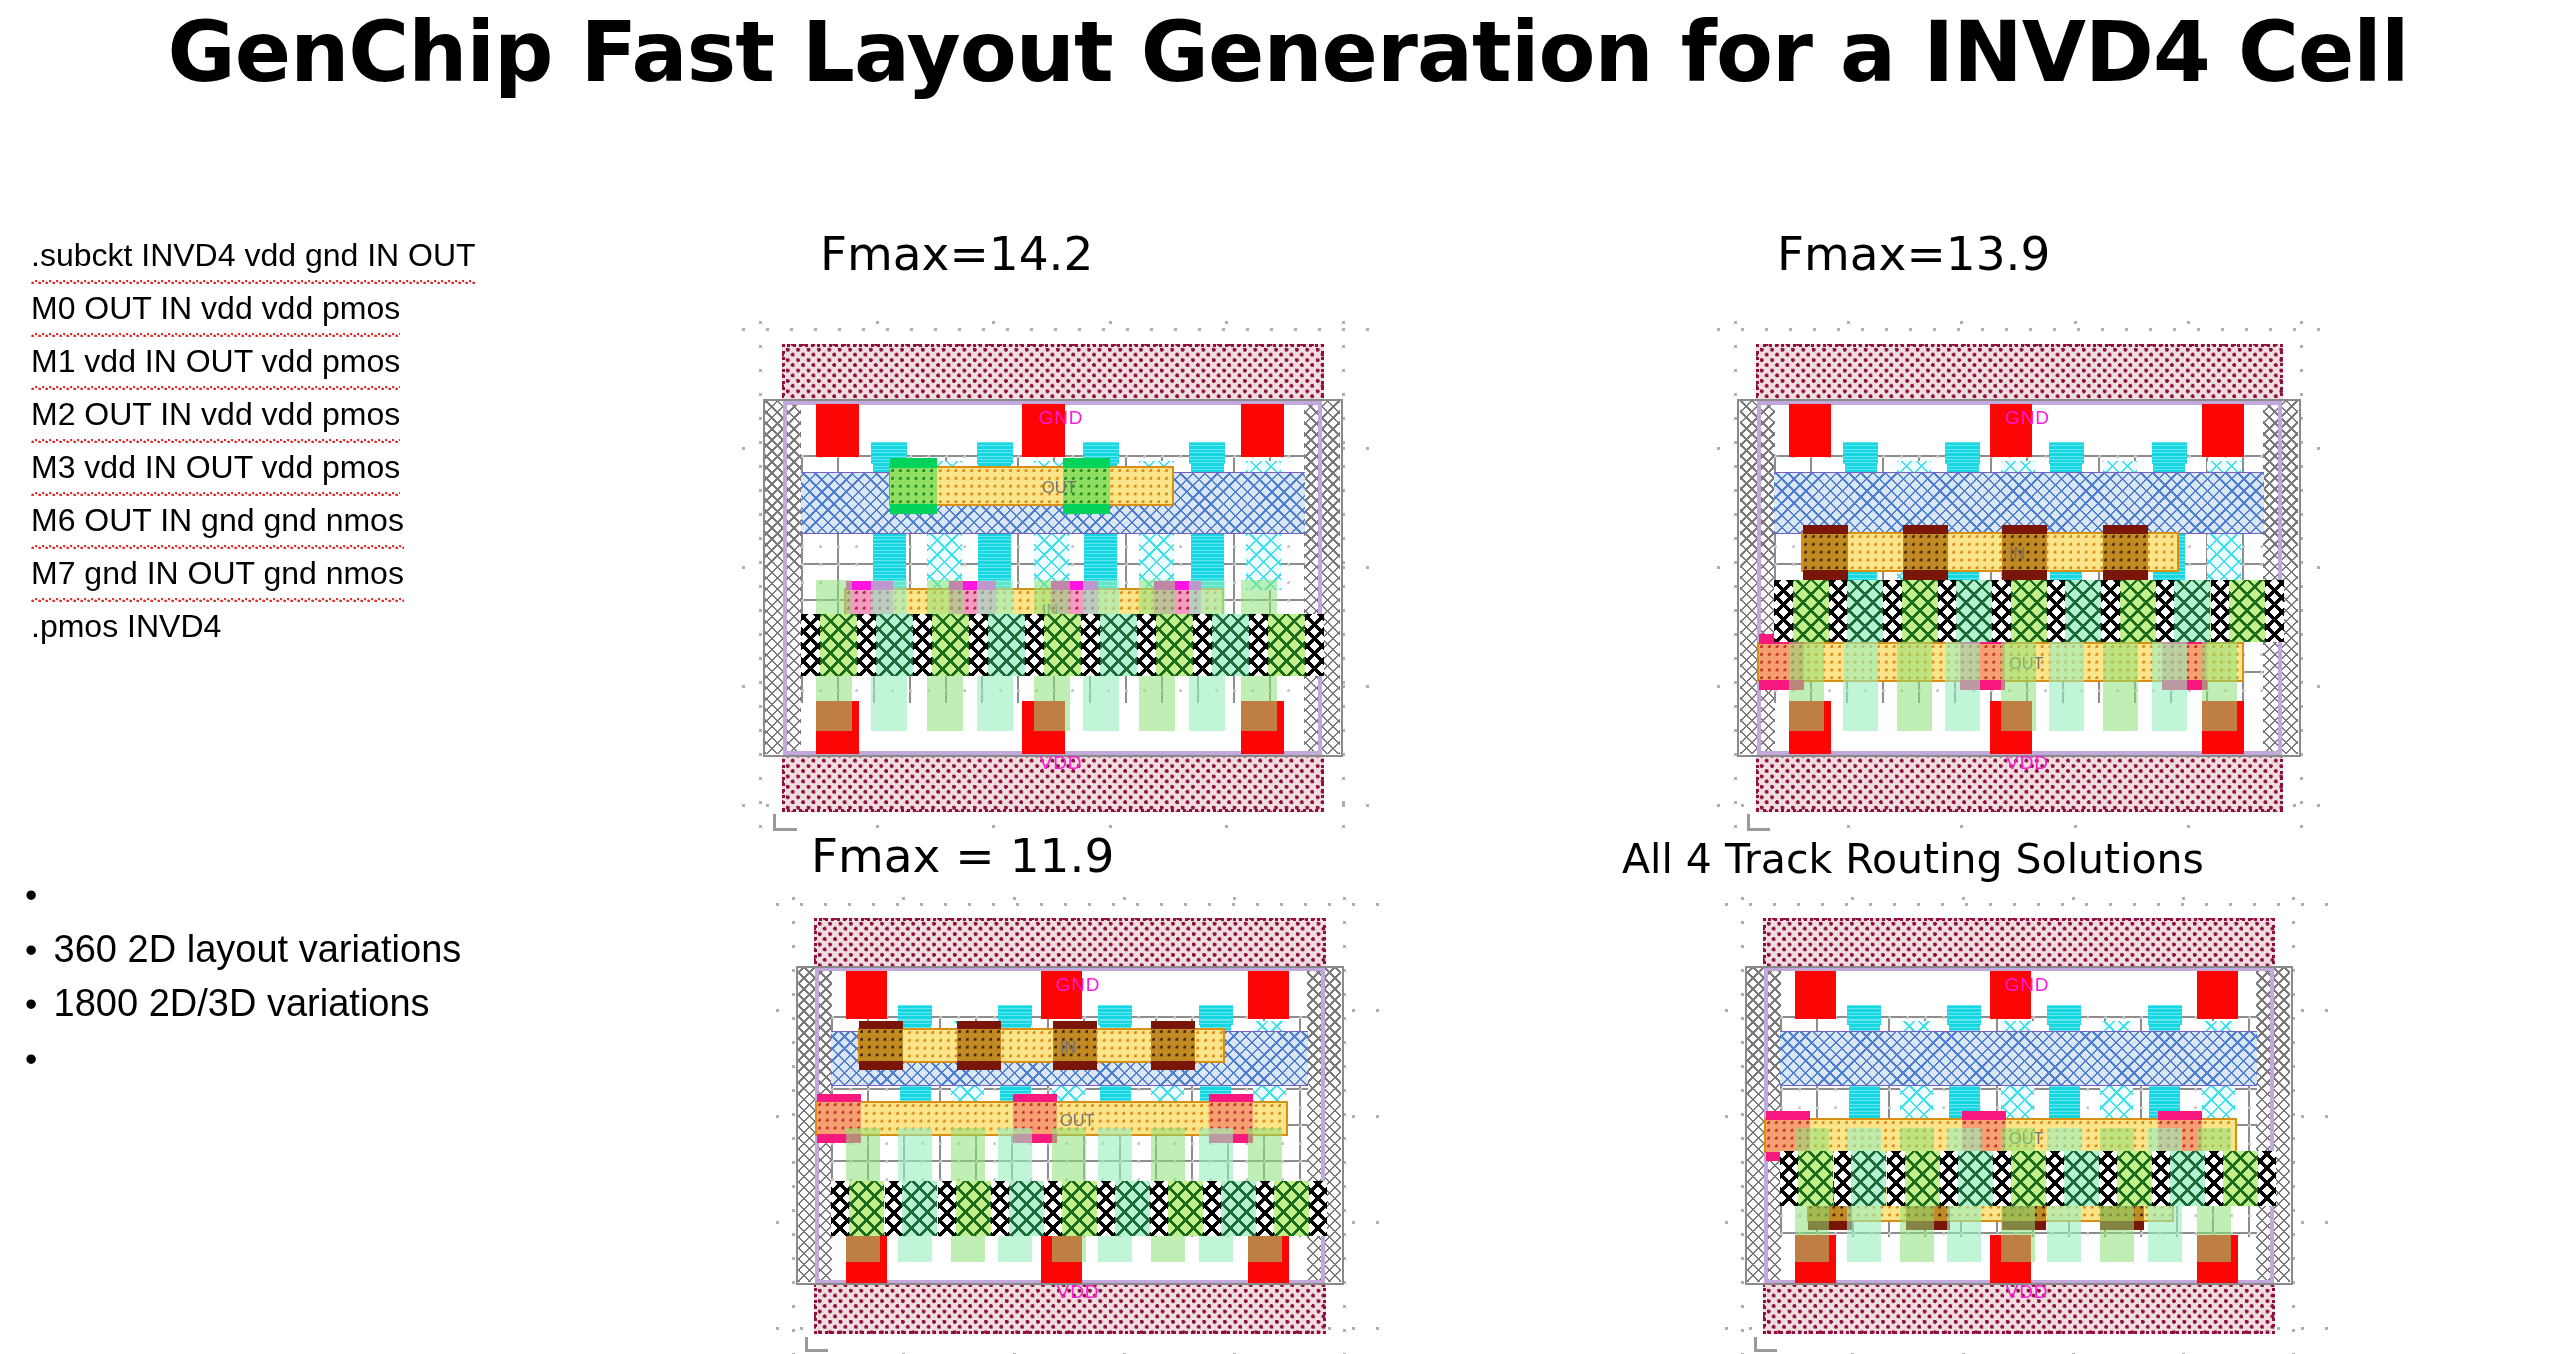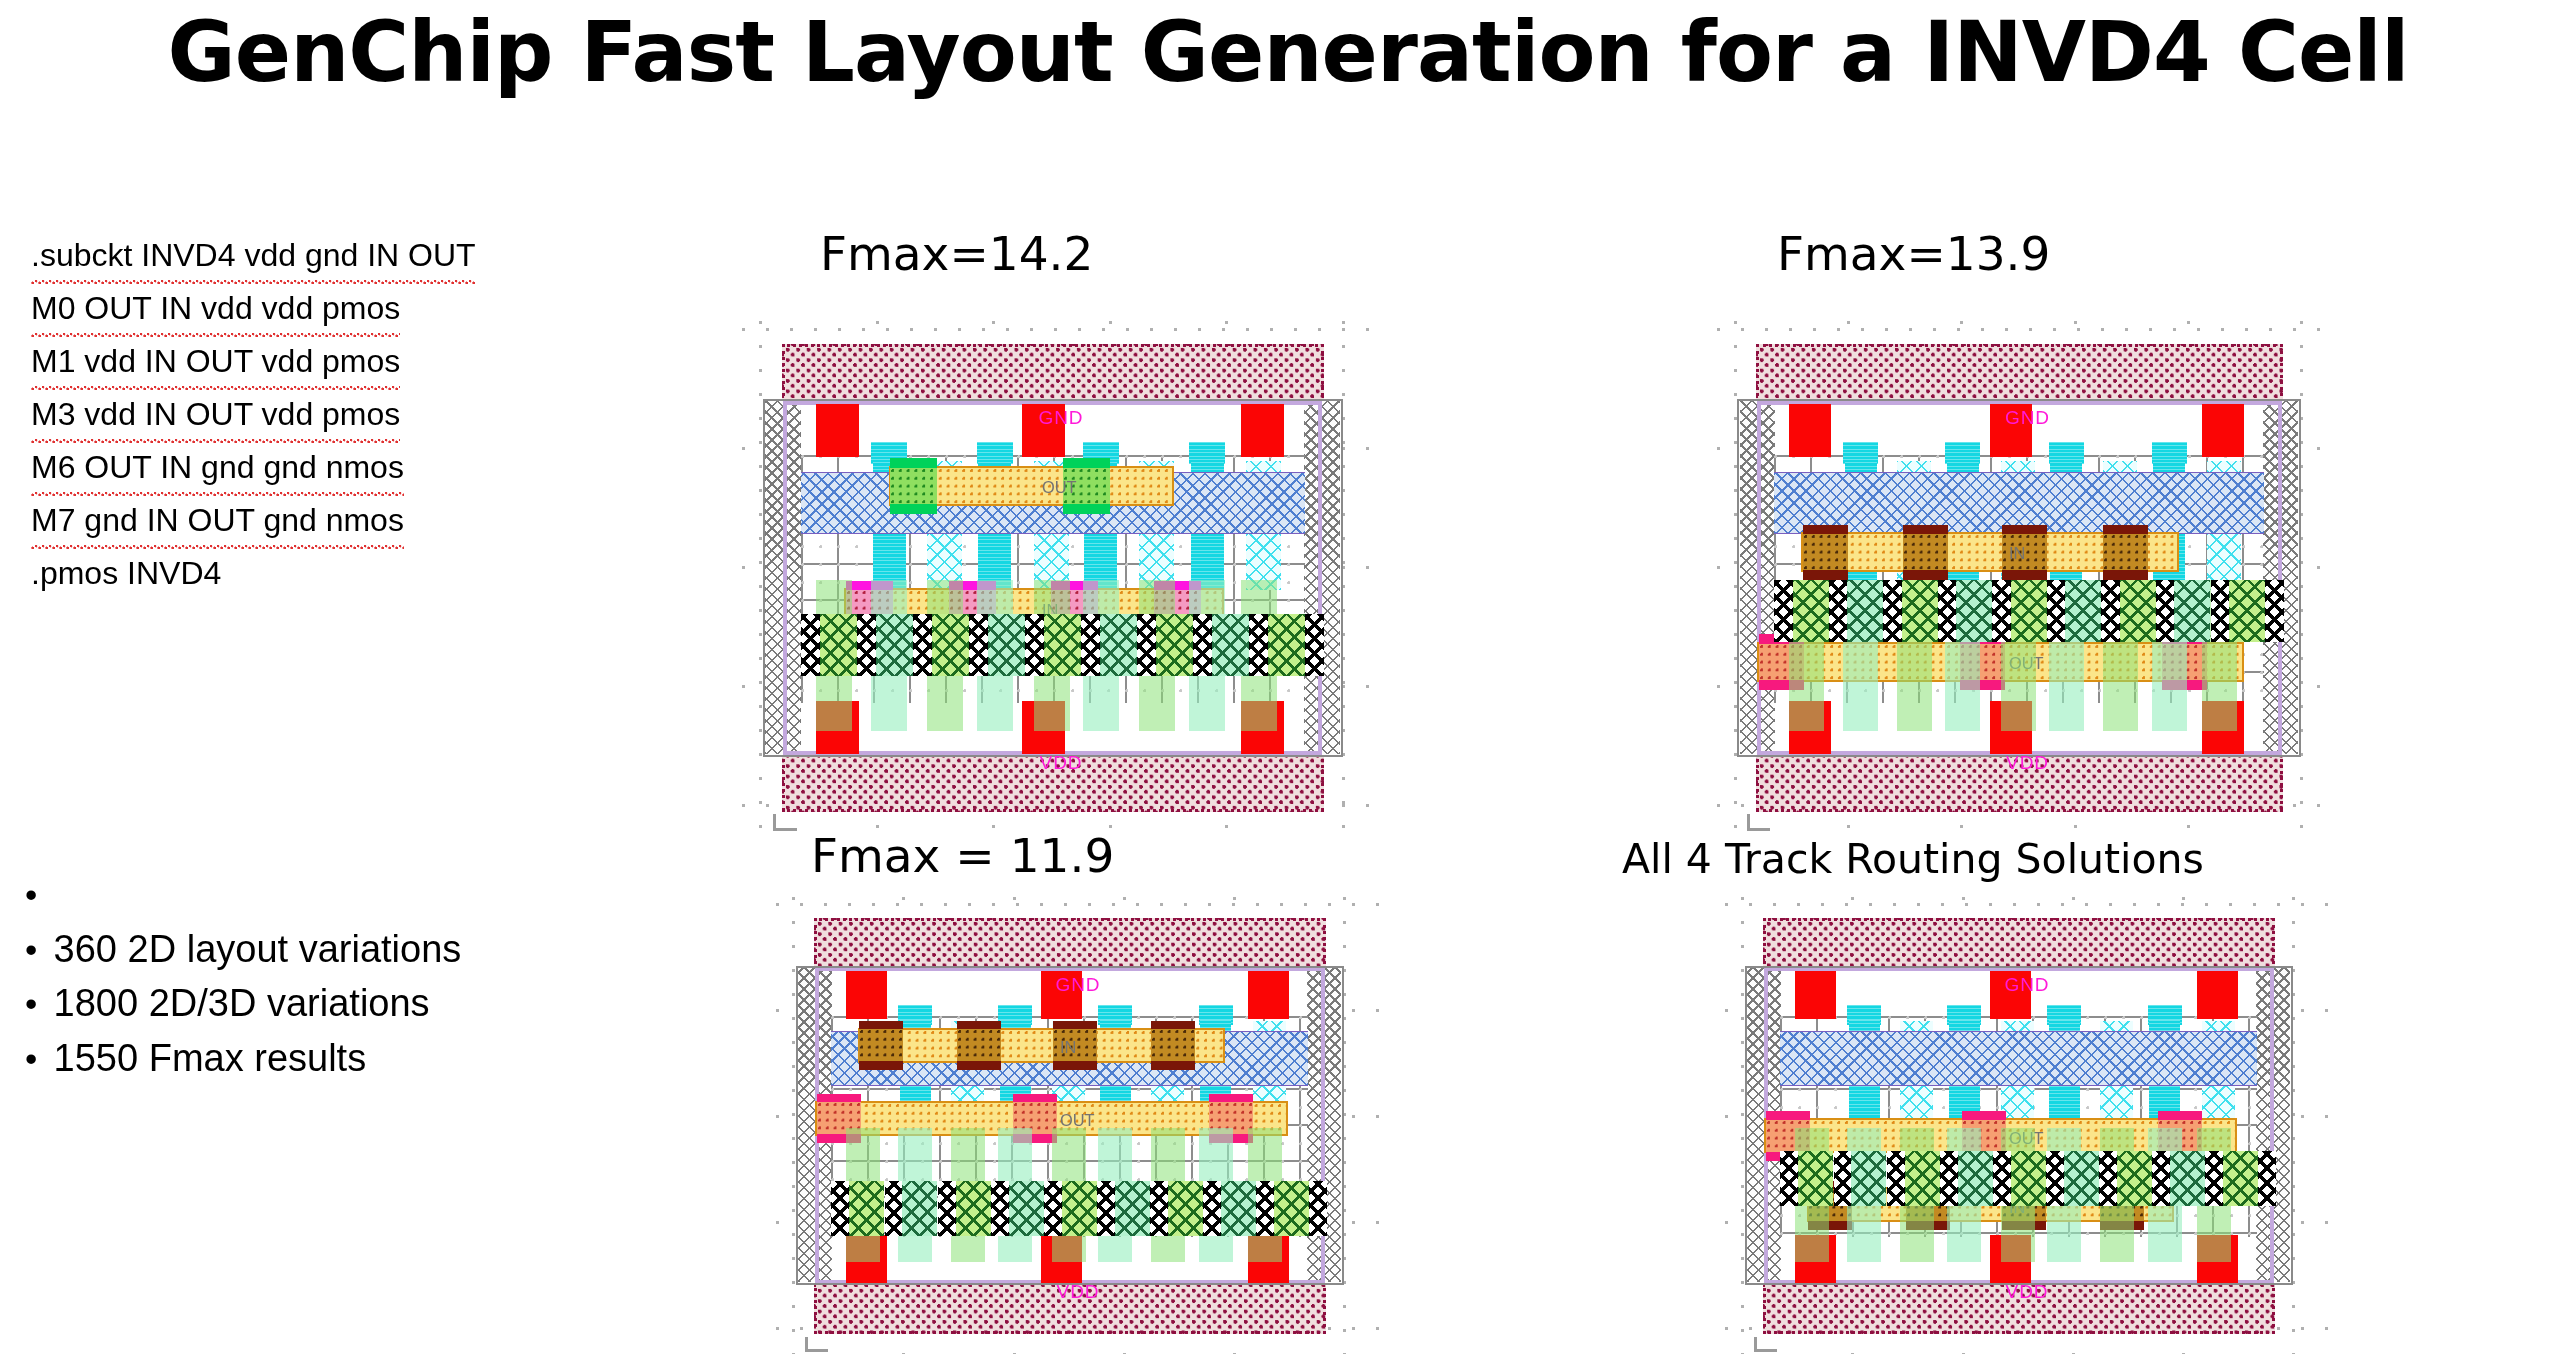--- a/index.html
+++ b/index.html
@@ -141,41 +141,41 @@
 </style>
 </head>
 <body>
 
 <div id="slide-title">GenChip Fast Layout Generation for a INVD4 Cell</div>
 
 <div id="netlist">
   <div class="nl-line"><span class="sq">.subckt INVD4 vdd gnd IN OUT</span></div>
   <div class="nl-line"><span class="sq">M0 OUT IN vdd vdd pmos</span></div>
   <div class="nl-line"><span class="sq">M1 vdd IN OUT vdd pmos</span></div>
+  <div class="nl-line"><span class="sq">M2 OUT IN vdd vdd pmos</span></div>
   <div class="nl-line"><span class="sq">M3 vdd IN OUT vdd pmos</span></div>
   <div class="nl-line"><span class="sq">M6 OUT IN gnd gnd nmos</span></div>
   <div class="nl-line"><span class="sq">M7 gnd IN OUT gnd nmos</span></div>
   <div class="nl-line"><span>.pmos INVD4</span></div>
 </div>
 
 <div id="bullets">
   <div class="bullet-row">
     <div class="bullet-dot">•</div>
   </div>
   <div class="bullet-row">
     <div class="bullet-dot">•</div>
     <div class="bullet-txt">360 2D layout variations</div>
   </div>
   <div class="bullet-row">
     <div class="bullet-dot">•</div>
     <div class="bullet-txt">1800 2D/3D variations</div>
   </div>
   <div class="bullet-row">
     <div class="bullet-dot">•</div>
-    <div class="bullet-txt">1550 Fmax results</div>
   </div>
 </div>
 
 <div class="panel-caption" style="left:820px;top:226px;">Fmax=14.2</div>
 <div class="panel-caption" style="left:1777px;top:226px;">Fmax=13.9</div>
 <div class="panel-caption" style="left:811px;top:828px;">Fmax = 11.9</div>
 <div class="panel-caption" style="left:1622px;top:835px;font-size:41px;">All 4 Track Routing Solutions</div>
 
 <div class="layout-panel" id="panel-tl" style="left:742px;top:321px;width:638px;height:513px;">
     <div class="tick-row" style="top:7px;"></div>

